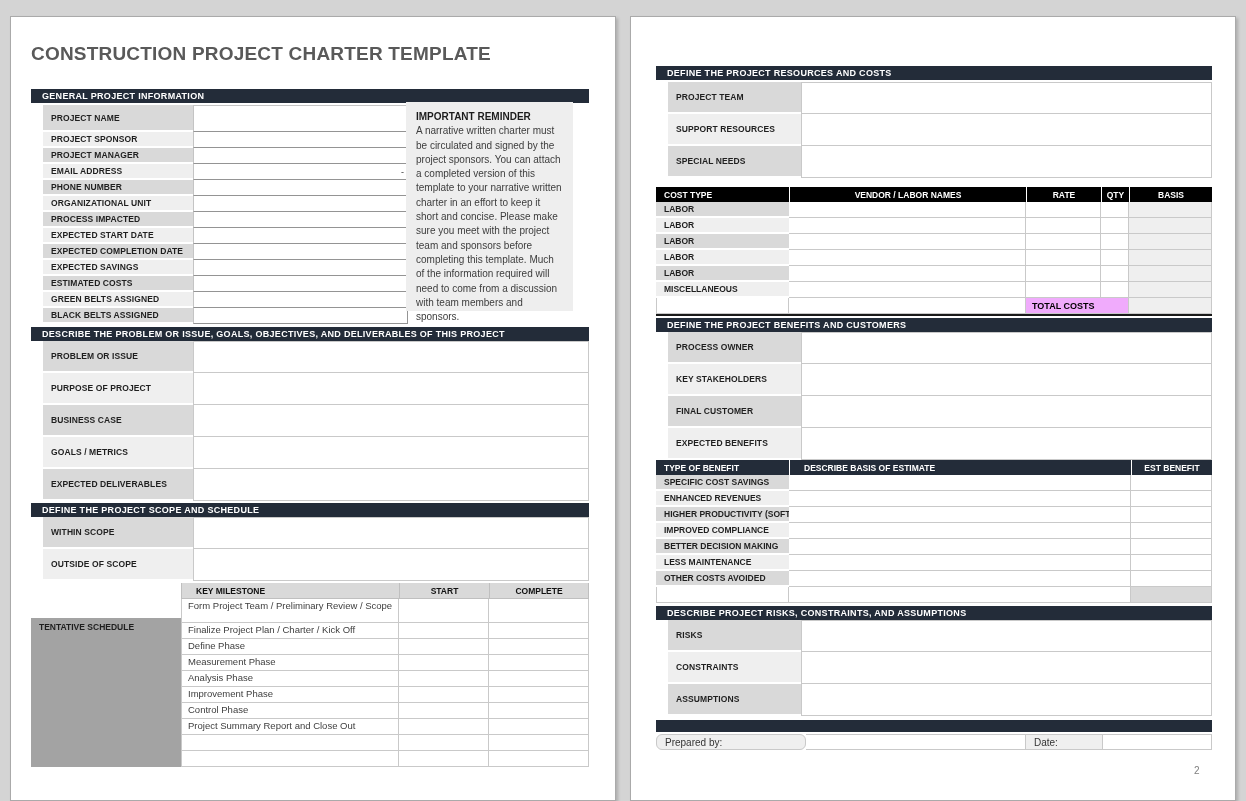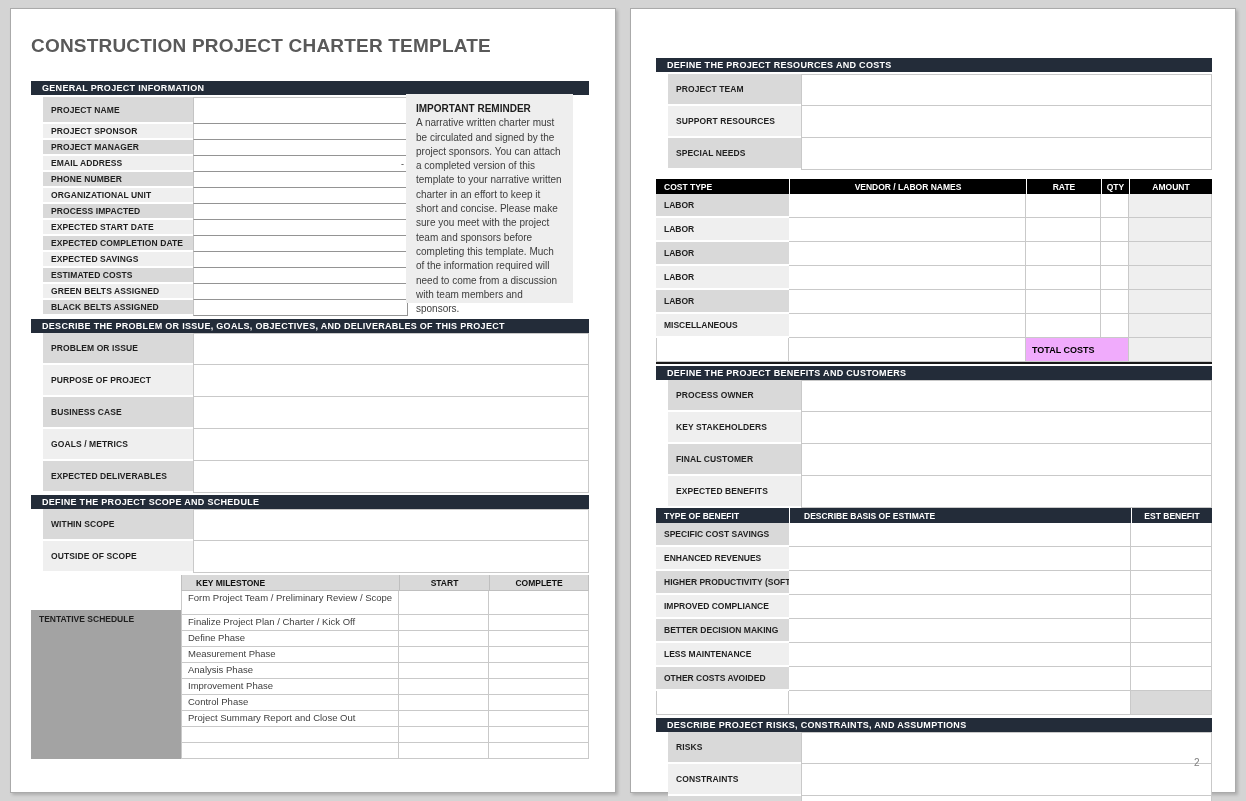--- a/index.html
+++ b/index.html
@@ -3,21 +3,21 @@
 <meta charset="utf-8">
 <style>
   html,body{margin:0;padding:0;}
   body{
     width:1246px;height:801px;position:relative;
     background:#d4d4d4;
     font-family:"Liberation Sans", sans-serif;
     -webkit-font-smoothing:antialiased;
   }
   .page{
-    position:absolute;top:8px;width:606px;height:785px;
+    position:absolute;top:16px;width:606px;height:785px;
     background:#fff;border:1px solid #aaa;box-sizing:border-box;
     box-shadow:2px 2px 3px rgba(0,0,0,0.18);
   }
   #page-left{left:10px;}
   #page-right{left:630px;}
 
   .doc-title{
     position:absolute;left:20px;top:26px;
     font-size:19px;font-weight:bold;color:#595959;letter-spacing:0.2px;
   }
@@ -101,21 +101,21 @@
   .thead{display:flex;height:15px;color:#fff;font-weight:bold;font-size:8.5px;}
   .thead > div{box-sizing:border-box;display:flex;align-items:center;border-left:1px solid #fff;}
   .thead > div:first-child{border-left:none;}
   .thead.black > div{background:#000;}
   .thead.navy > div{background:#232c39;}
   .cost-c1{width:133px;padding-left:8px;}
   .cost-c2{width:237px;justify-content:center;}
   .cost-c3{width:75px;justify-content:center;}
   .cost-c4{width:28px;justify-content:center;}
   .cost-c5{width:83px;justify-content:center;}
-  .trow{display:flex;height:24px;}
+  .trow{display:flex;height:16px;}
   .trow .cell{
     box-sizing:border-box;background:#fff;
     border-right:1px solid #c9c9c9;border-bottom:1px solid #c9c9c9;
   }
   .trow .cell:first-child{border-left:1px solid #c9c9c9;}
   .trow .lblcell{
     box-sizing:border-box;border-bottom:2px solid #fff;
     font-weight:bold;font-size:8.5px;color:#1f1f1f;
     display:flex;align-items:center;padding-left:8px;white-space:nowrap;
   }
@@ -328,21 +328,21 @@
           <div class="fld2"></div>
         </div>
     </div>
 
     <div class="mt9">
       <div class="thead black">
         <div class="cost-c1">COST TYPE</div>
         <div class="cost-c2">VENDOR / LABOR NAMES</div>
         <div class="cost-c3">RATE</div>
         <div class="cost-c4">QTY</div>
-        <div class="cost-c5">AMOUNT</div>
+        <div class="cost-c5">BASIS</div>
       </div>
       <div class="trow">
           <div class="lblcell dk cost-c1">LABOR</div>
           <div class="cell cost-c2"></div>
           <div class="cell cost-c3"></div>
           <div class="cell cost-c4"></div>
           <div class="cell cost-c5 amt"></div>
         </div>
       <div class="trow">
           <div class="lblcell lt cost-c1">LABOR</div>

